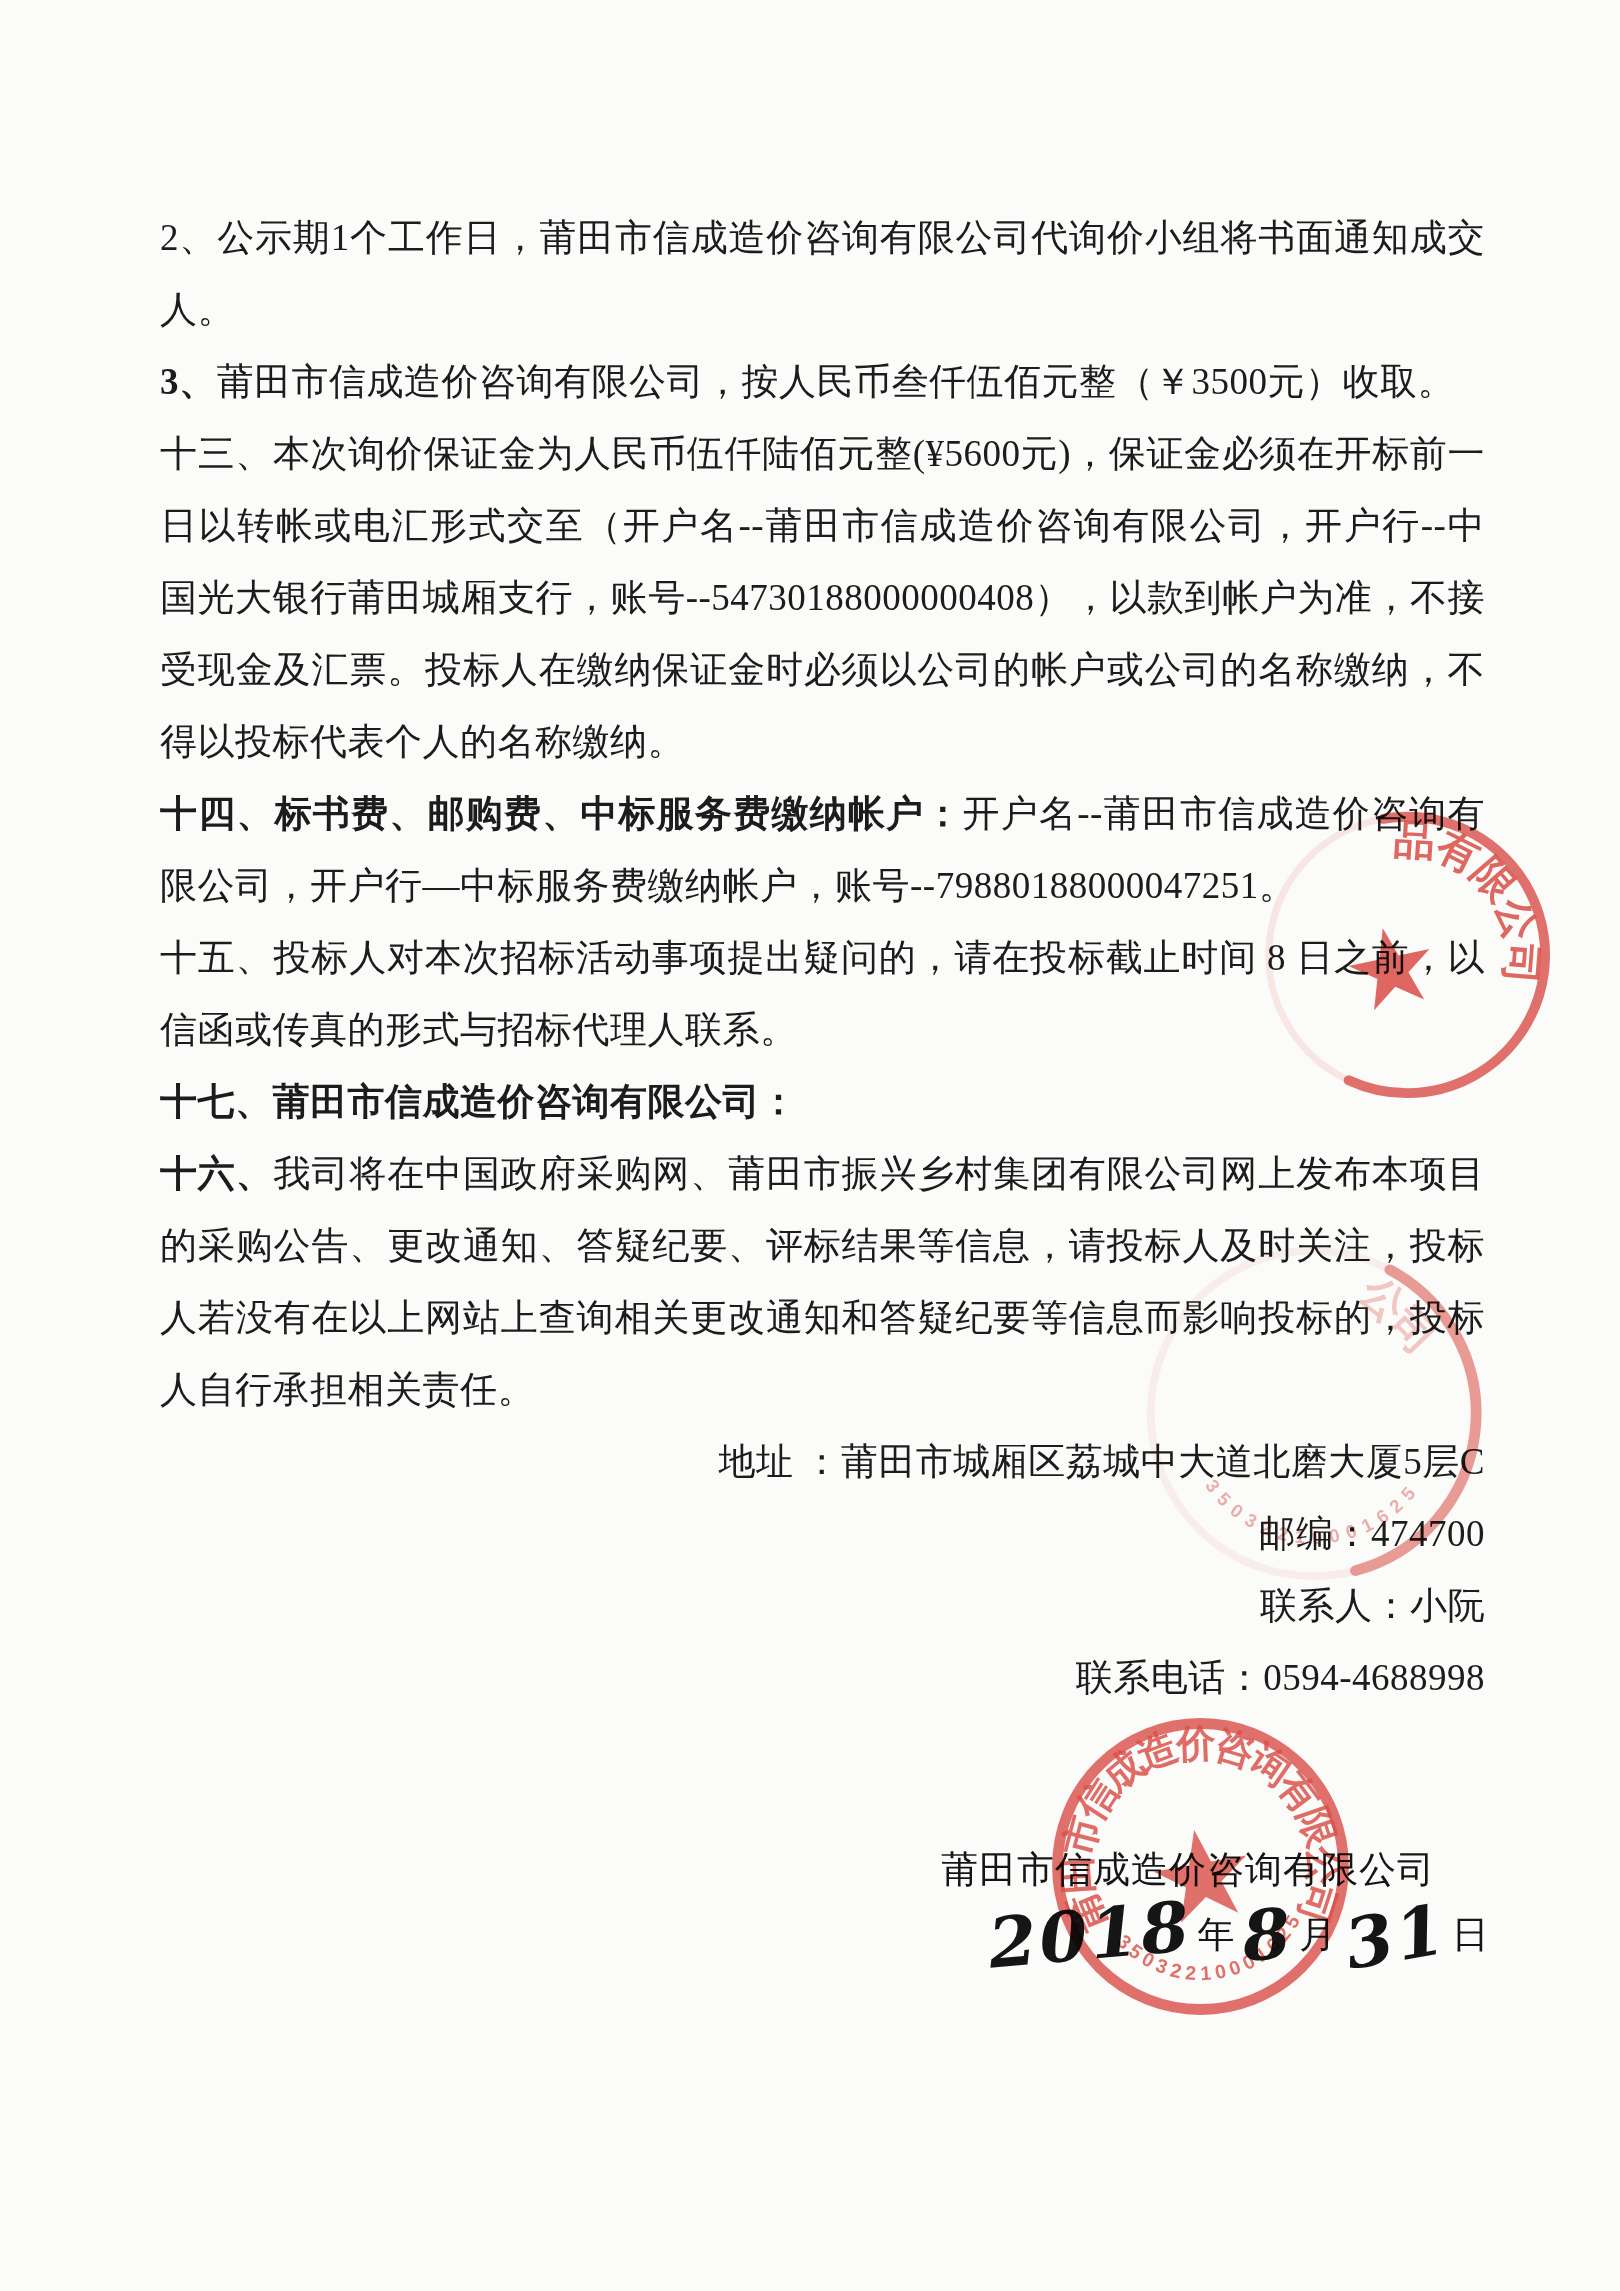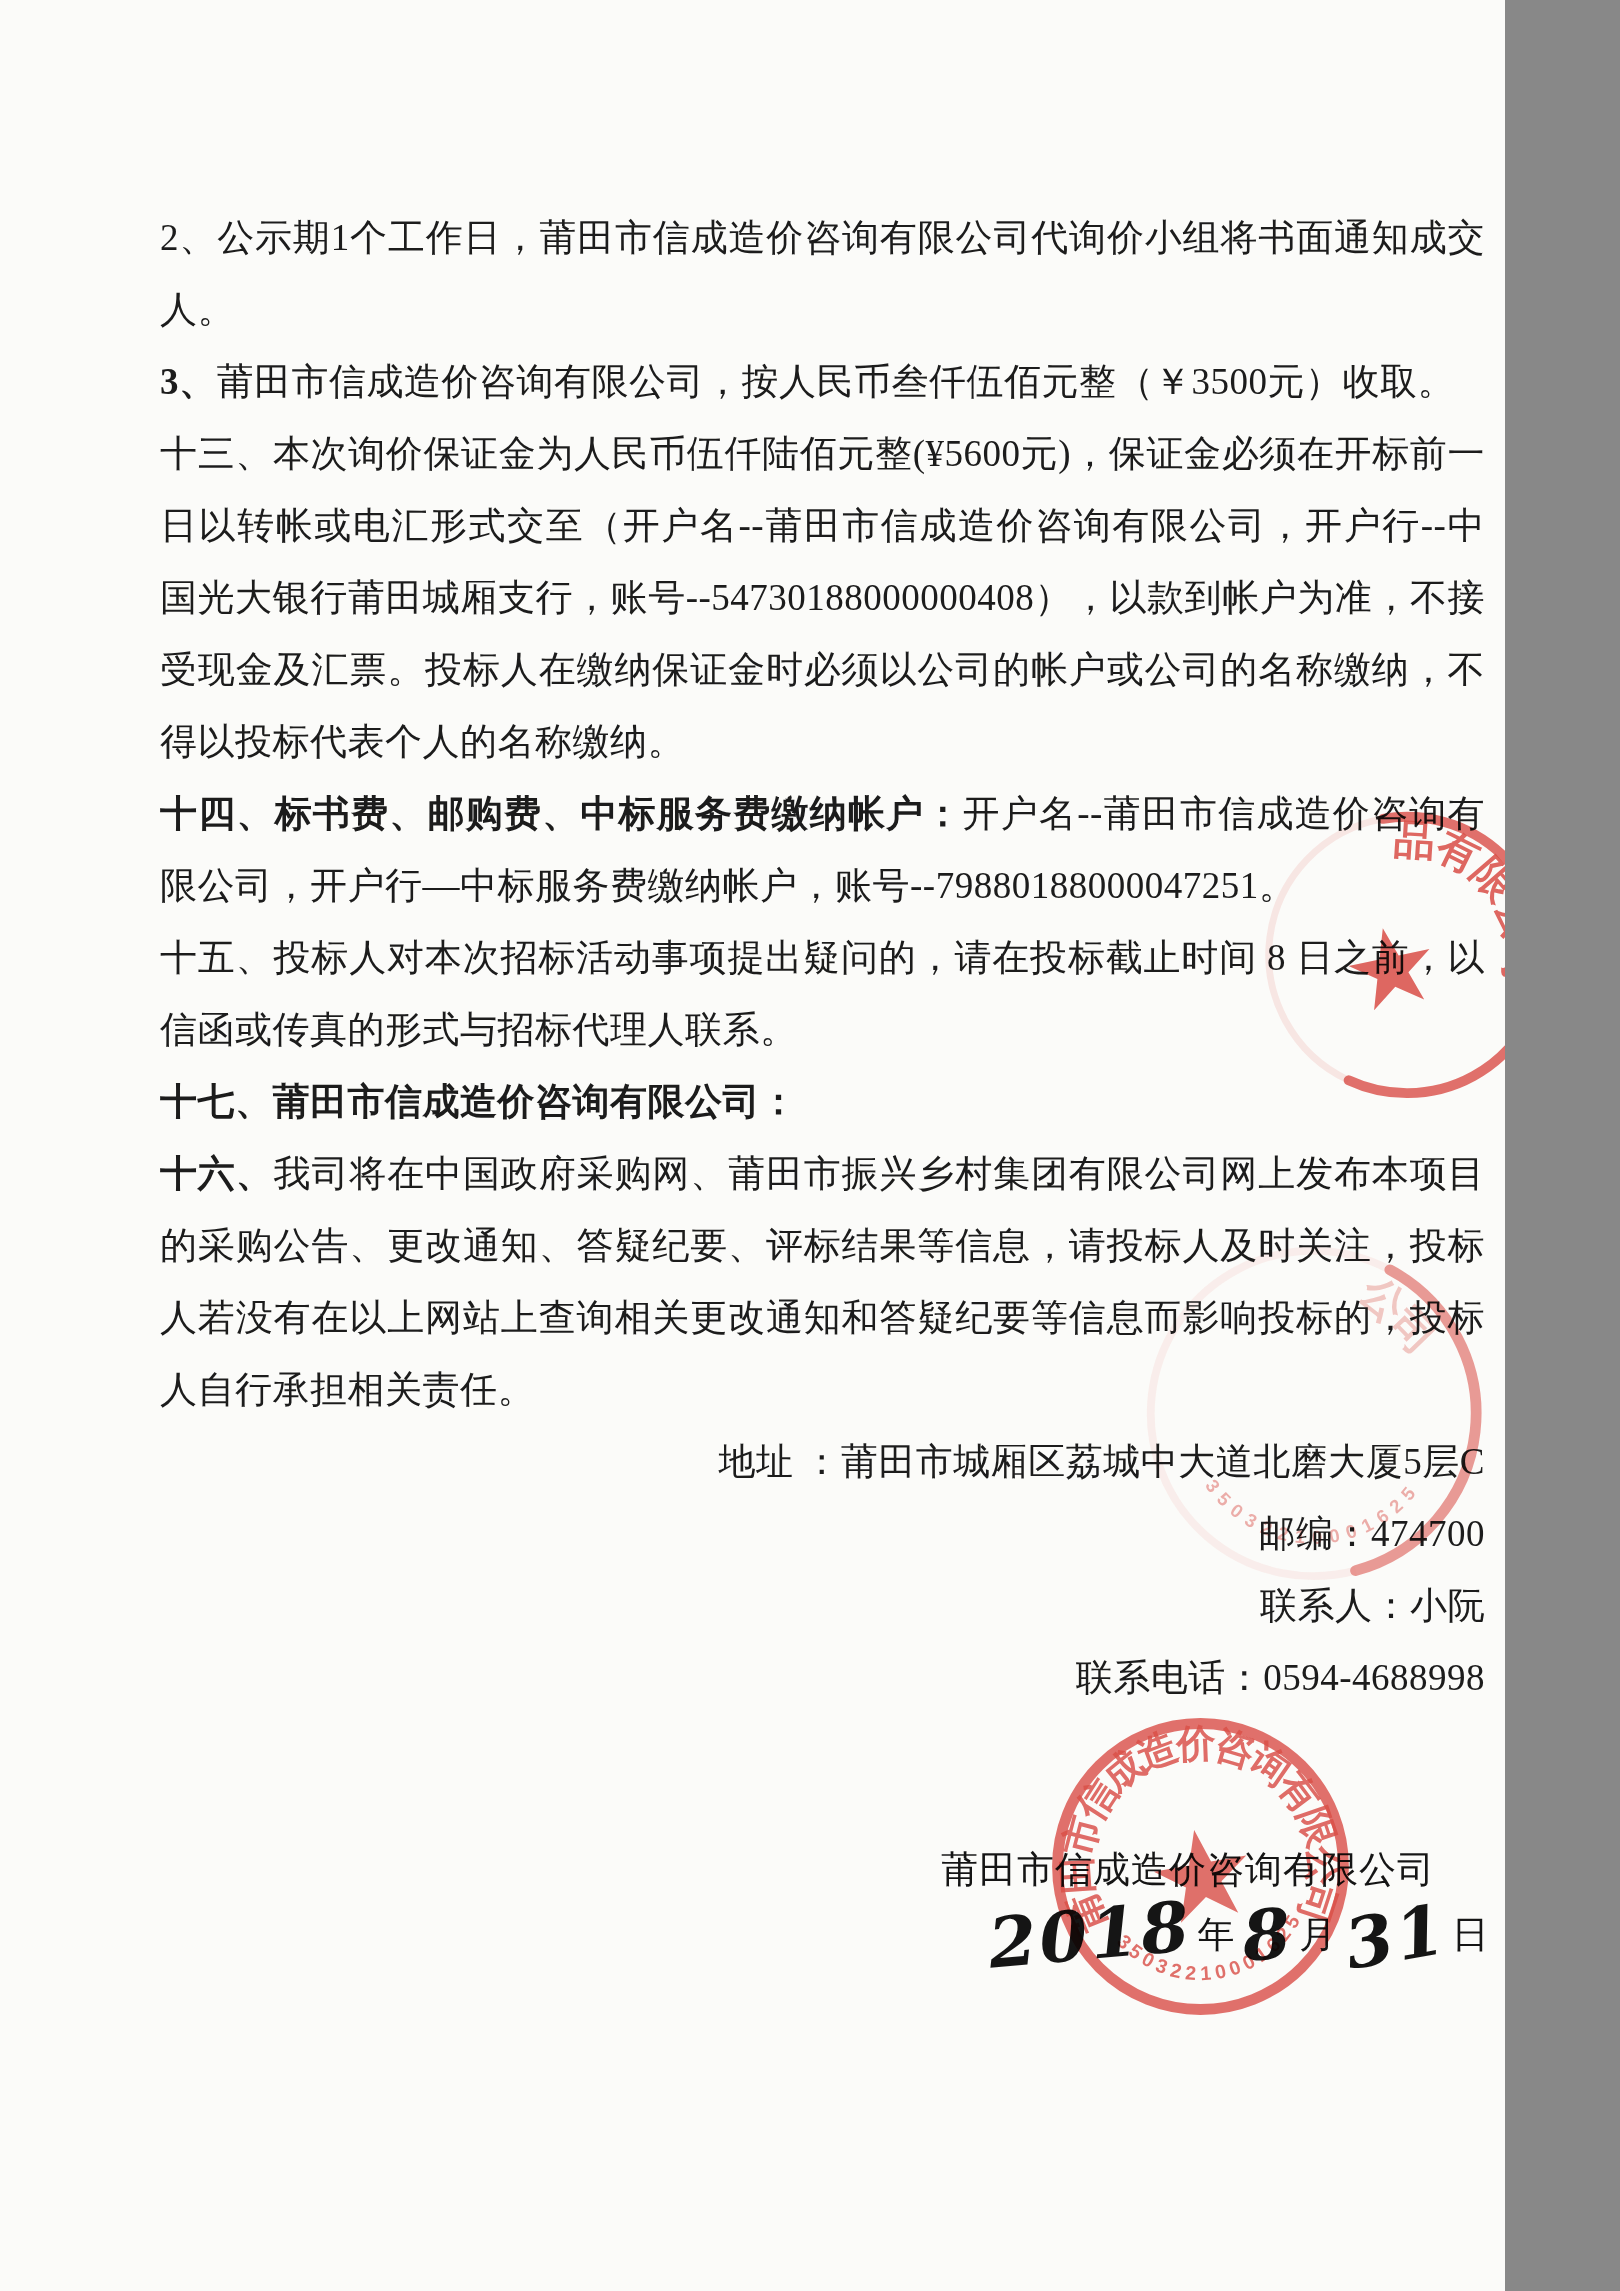--- a/index.html
+++ b/index.html
@@ -1,18 +1,18 @@
 <!DOCTYPE html>
 <html><head>
 <meta charset="utf-8">
 <style>
   html,body{margin:0;padding:0;background:#888;}
   .page{
     position:relative;
-    width:1505px;height:2292px;
+    width:1620px;height:2292px;
     background:#fbfbf9;
     overflow:hidden;
     font-family:"Liberation Serif","DejaVu Serif",serif;
     color:#1c1c1c;
   }
   .doc-body{
     position:absolute;
     left:160px;top:202px;
     width:1325px;
     font-size:37px;

